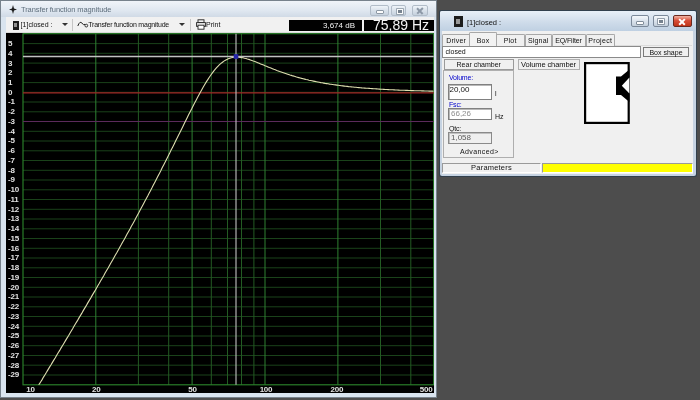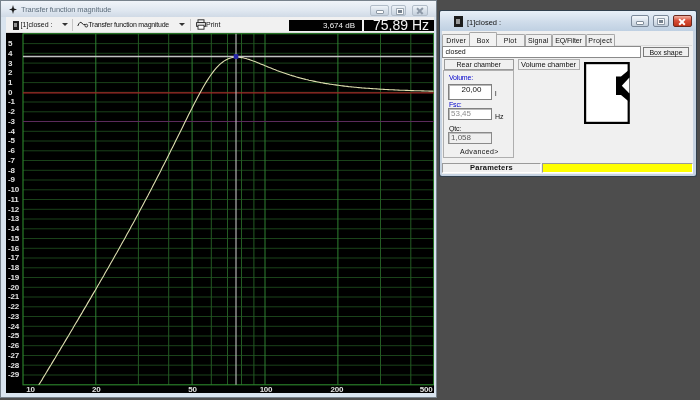--- a/index.html
+++ b/index.html
@@ -194,30 +194,30 @@
   <div class="tab" style="left:146.5px;top:23.5px;width:29.5px;height:12px;line-height:11px;letter-spacing:0.3px">Project</div>
 
   <div class="abs rot" style="left:2.5px;top:36px;width:199px;height:11.5px;background:rgba(255,255,255,0.995);border:1px solid #8a8a8a;font-size:7px;line-height:10px;padding-left:3px;color:#111">closed</div>
   <div class="abs rot" style="left:204px;top:36.5px;width:46px;height:10.5px;background:rgba(240,240,240,0.995);border:1px solid #7a7a7a;font-size:7px;text-align:center;line-height:9px;color:#111">Box shape</div>
 
   <div class="abs rot" style="left:4.5px;top:48.5px;width:70.5px;height:11px;background:rgba(240,240,240,0.995);border:1px solid #9a9a9a;font-size:7px;text-align:center;line-height:10px;color:#111">Rear chamber</div>
   <div class="abs rot" style="left:78.5px;top:48.5px;width:62px;height:11px;background:rgba(240,240,240,0.995);border:1px solid #b0b0b0;font-size:7.5px;text-align:center;line-height:10px;color:#111;letter-spacing:-0.1px">Volume chamber</div>
 
   <div class="abs" style="left:3.5px;top:59.5px;width:71px;height:88.5px;border:1px solid #aeaeae"></div>
   <div class="t" style="left:10px;top:64px;font-size:7px;color:#0000cc;letter-spacing:-0.2px">Volume:</div>
-  <div class="abs rot" style="left:8.5px;top:73.5px;width:44px;height:16px;background:rgba(255,255,255,0.995);border:1px solid #808080;box-shadow:inset 1px 1px 0 #b8b8b8;font-size:8px;line-height:10.5px;padding-left:13px;color:#111">20,00</div>
+  <div class="abs rot" style="left:8.5px;top:73.5px;width:44px;height:16px;background:rgba(255,255,255,0.995);border:1px solid #808080;box-shadow:inset 1px 1px 0 #b8b8b8;font-size:8px;line-height:10.5px;padding-left:1px;color:#111">20,00</div>
   <div class="t" style="left:56px;top:79.5px;font-size:7px;color:#111">l</div>
   <div class="t" style="left:10px;top:91px;font-size:7px;color:#0000cc;letter-spacing:-0.2px">Fsc:</div>
-  <div class="abs rot" style="left:8.5px;top:97.5px;width:44px;height:12px;background:rgba(255,255,255,0.995);border:1px solid #808080;box-shadow:inset 1px 1px 0 #b8b8b8;font-size:8px;line-height:10.5px;padding-left:2.5px;color:#8c8c8c">53,45</div>
+  <div class="abs rot" style="left:8.5px;top:97.5px;width:44px;height:12px;background:rgba(255,255,255,0.995);border:1px solid #808080;box-shadow:inset 1px 1px 0 #b8b8b8;font-size:8px;line-height:10.5px;padding-left:2.5px;color:#8c8c8c">66,26</div>
   <div class="t" style="left:56px;top:102.5px;font-size:7px;color:#111">Hz</div>
   <div class="t" style="left:10px;top:115px;font-size:7px;color:#111;letter-spacing:-0.2px">Qtc:</div>
   <div class="abs rot" style="left:8.5px;top:121.5px;width:44px;height:12px;background:rgba(239,239,239,0.995);border:1px solid #8a8a8a;box-shadow:inset 1px 1px 0 #c0c0c0;font-size:8px;line-height:10.5px;padding-left:2.5px;color:#5a5a5a">1,058</div>
   <div class="t" style="left:21px;top:138px;font-size:7px;color:#111;letter-spacing:0.4px">Advanced&gt;</div>
 
   <svg class="abs" style="left:144px;top:51px" width="48" height="63" viewBox="0 0 48 63">
     <rect x="2.1" y="2.1" width="43.6" height="59.8" fill="#fff" stroke="#000" stroke-width="2.2"></rect>
     <path d="M33 15.5 L33 34 L38 34 L46.4 41 L46.4 8.5 L38 15.5 Z" fill="#000"></path>
     <path d="M38.8 24.7 L46.4 16.5 L46.4 32.5 Z" fill="#fff"></path>
   </svg>
 
-  <div class="abs rot" style="left:2.5px;top:152.5px;width:99px;height:10px;background:rgba(240,240,240,0.995);border:1px solid #9a9a9a;border-right-color:#fff;border-bottom-color:#fff;font-size:7.5px;font-weight:bold;text-align:center;line-height:8.5px;color:#111;letter-spacing:0.2px;padding-left:1px">Parameters</div>
+  <div class="abs rot" style="left:2.5px;top:152.5px;width:99px;height:10px;background:rgba(240,240,240,0.995);border:1px solid #9a9a9a;border-right-color:#fff;border-bottom-color:#fff;font-size:7.5px;font-weight:normal;text-align:center;line-height:8.5px;color:#111;letter-spacing:0.2px;padding-left:1px">Parameters</div>
   <div class="abs" style="left:102.5px;top:152.5px;width:151px;height:10px;background:#ffff00;border:1px solid #9a9a9a;border-right-color:#fff;border-bottom-color:#fff"></div>
 </div>
 
 </body></html>

